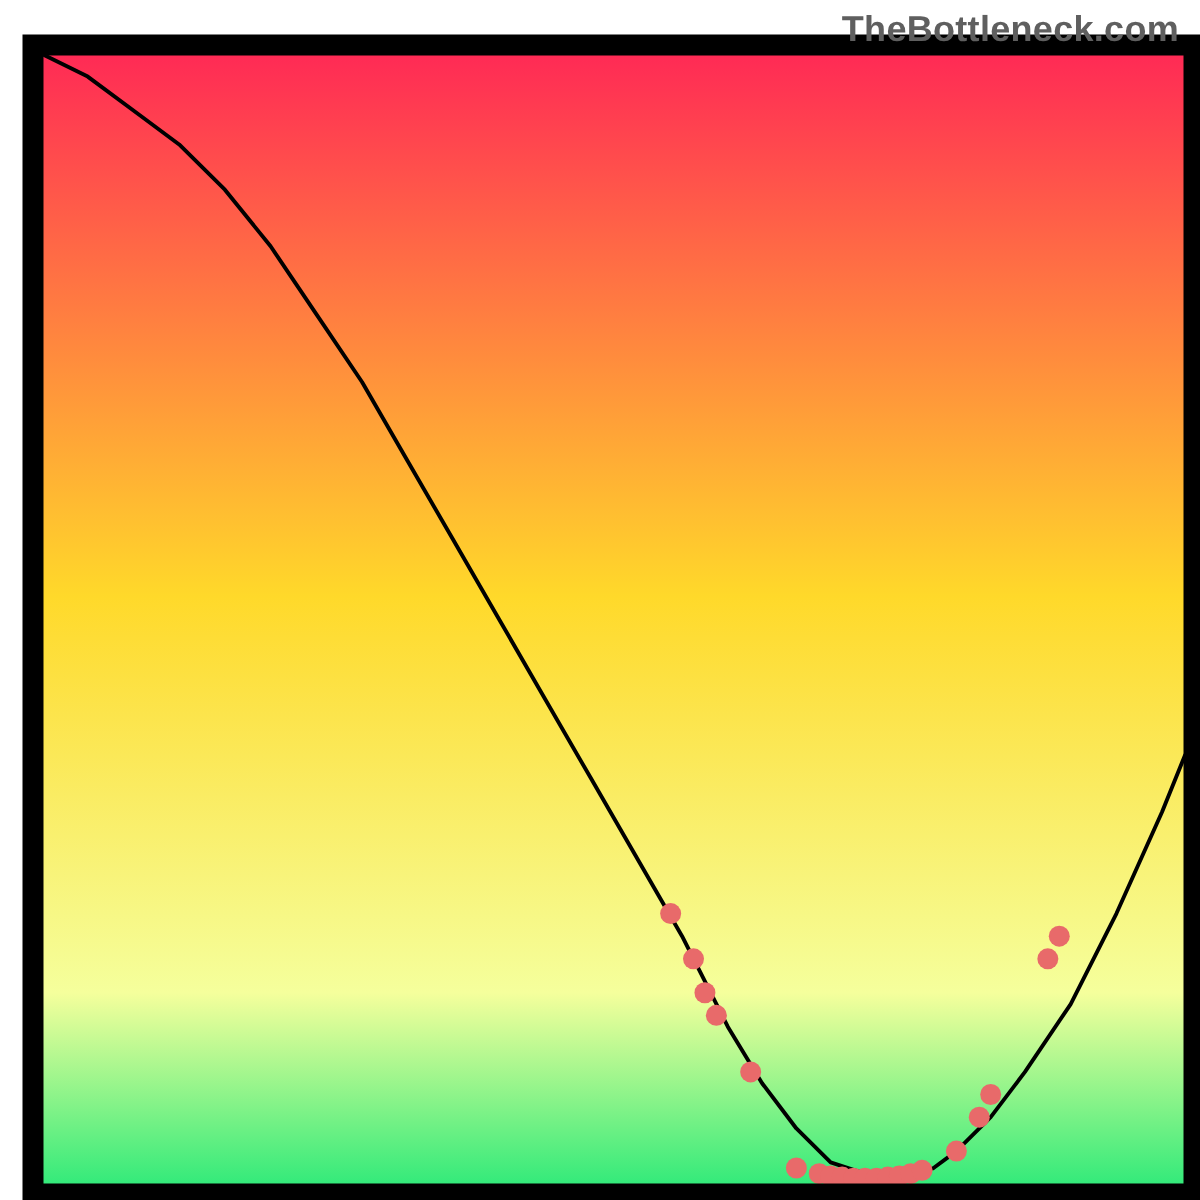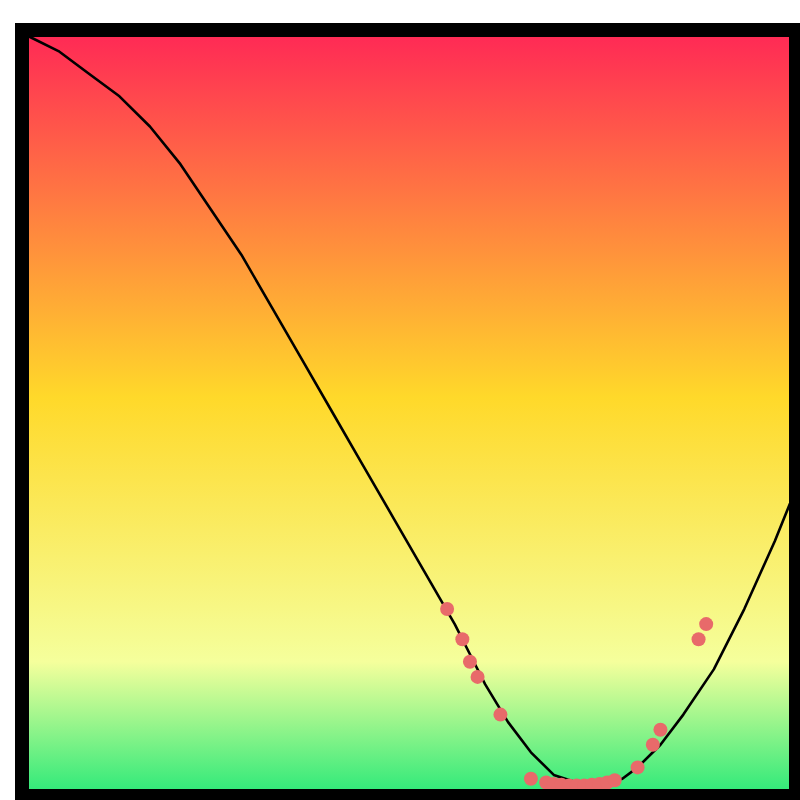--- a/index.html
+++ b/index.html
@@ -32,20 +32,21 @@
   svg {
     position: absolute;
     left: 0;
     top: 0;
   }
 </style>
 </head>
 <body>
 
 <div class="frame">
+  <div class="watermark">TheBottleneck.com</div>
   <svg id="chart-svg" width="800" height="800" viewBox="0 0 800 800">
       <defs>
         <linearGradient id="bg-grad" x1="0" y1="0" x2="0" y2="1">
           <stop offset="0%" stop-color="#ff2a55"></stop>
           <stop offset="48%" stop-color="#ffd92a"></stop>
           <stop offset="83%" stop-color="#f5ff9c"></stop>
           <stop offset="100%" stop-color="#33ea7a"></stop>
         </linearGradient>
       </defs>
       <rect x="28" y="36" width="762" height="754" fill="url(#bg-grad)"></rect>

